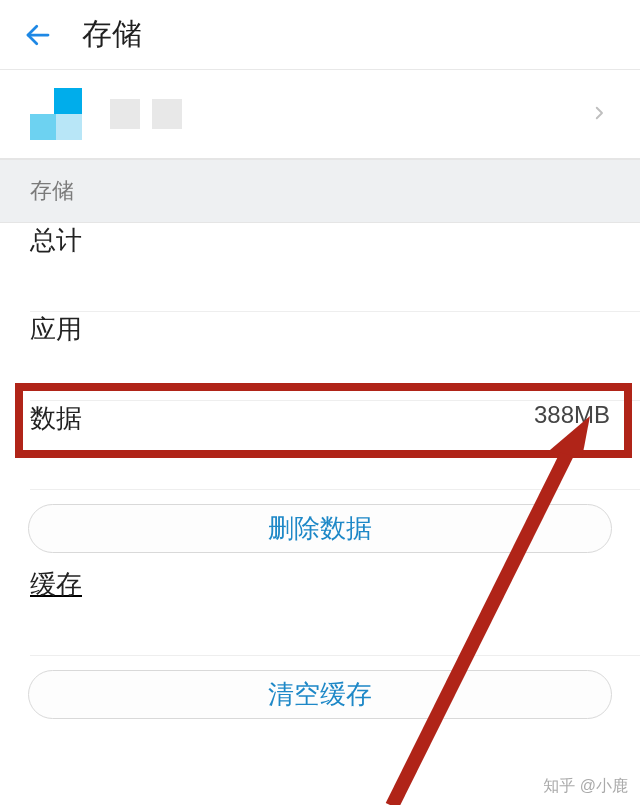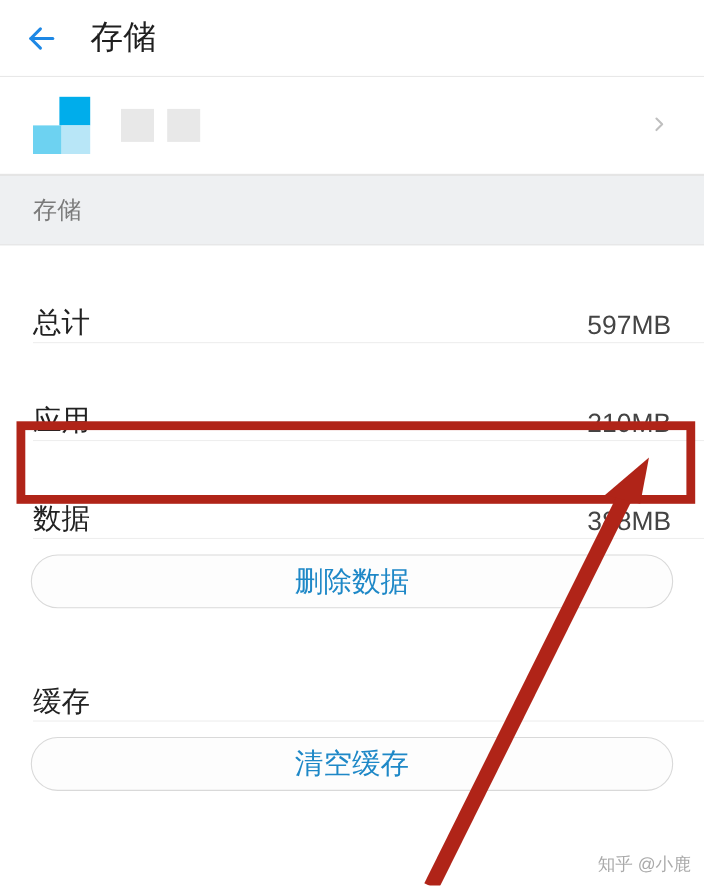--- a/index.html
+++ b/index.html
@@ -33,34 +33,34 @@
     .sq2 { width:26px; height:26px; background:#6dd2f1; left:0; top:26px; }
     .sq3 { width:26px; height:26px; background:#b8e6f7; left:26px; top:26px; }
     .name-blur { display:flex; gap:12px; align-items:center; }
     .blur-box { background:#e8e8e8; }
     .blur1 { width:30px; height:30px; }
     .blur2 { width:30px; height:30px; }
     .chevron-right { margin-left:auto; width:20px; height:20px; }
 
     .section-label { background:#eef0f2; color:#7a7a7a; font-size:22px; padding:16px 30px 16px 30px; border-bottom:1px solid #e5e5e5;}
 
-    .row { display:flex; align-items:flex-end; height:88px; padding:0 30px;gap:19px; }
+    .row { display:flex; align-items:flex-start; height:88px; padding:0 30px;gap:19px; }
     .row .label { font-size:26px; color:#222; }
     .row .value { margin-left:auto; font-size:24px; color:#444; }
     .divider { height:1px; background:#eee; margin-left:30px; }
 
     .highlight-box { position:absolute; left:15px; right:8px; top:383px; height:75px; border:8px solid #b02418; pointer-events:none; }
     .arrow-svg { position:absolute; left:350px; top:408px; width:250px; height:400px; pointer-events:none; }
 
     .btn {
       margin:14px 28px 14px 28px; height:49px; border:1px solid #d9d9d9; border-radius:34px;
       display:flex; align-items:center; justify-content:center; color:#1e88c7; font-size:26px;
       background:#fdfdfd; cursor:pointer;
     }
-    .btn2-wrap { margin-top:2px; }
+    .btn2-wrap { margin-top:2px;text-decoration:underline; }
 
     .watermark { position:absolute; right:12px; bottom:8px; font-size:16px; color:#aaa; }
   </style>
 </head>
 <body>
 
 <div class="header">
   <span class="back-icon">
     <svg width="30" height="30" viewBox="0 0 24 24" fill="none" stroke="#1e88e5" stroke-width="2.2" stroke-linecap="round" stroke-linejoin="round">
         <line x1="20" y1="12" x2="4" y2="12"></line>
@@ -84,27 +84,25 @@
     <svg width="18" height="18" viewBox="0 0 24 24" fill="none" stroke="#bfbfbf" stroke-width="2.5" stroke-linecap="round" stroke-linejoin="round">
         <polyline points="9,5 16,12 9,19"></polyline>
       </svg>
   </span>
 </div>
 
 <div class="section-label">存储</div>
 
 <div class="row">
   <span class="label">总计</span>
-  <span class="value">597MB</span>
 </div>
 <div class="divider"></div>
 
 <div class="row">
   <span class="label">应用</span>
-  <span class="value">210MB</span>
 </div>
 <div class="divider"></div>
 
 <div class="row">
   <span class="label">数据</span>
   <span class="value">388MB</span>
 </div>
 <div class="divider"></div>
 
 <div class="btn">删除数据</div>

